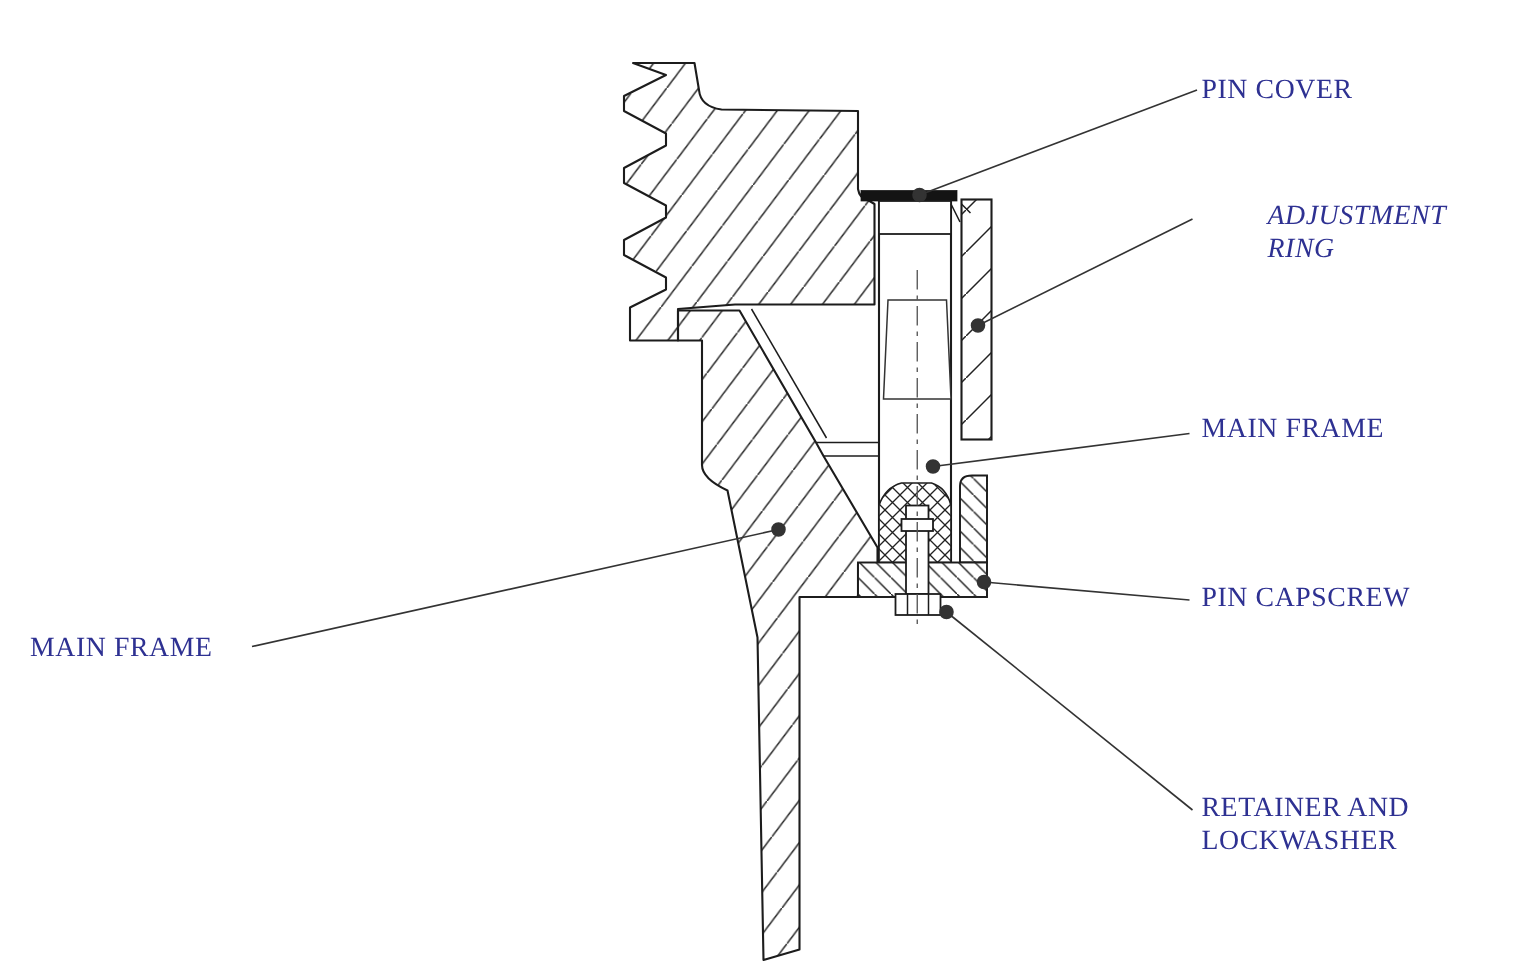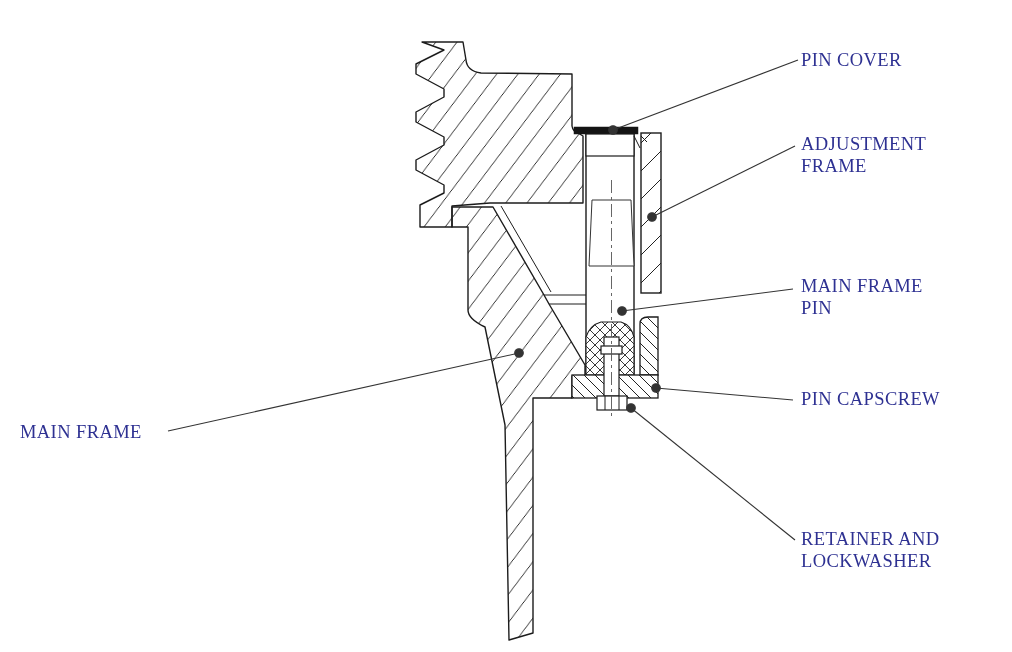--- a/index.html
+++ b/index.html
@@ -138,28 +138,27 @@
       </g>
       <g>
         <line x1="631" y1="408" x2="795" y2="540"></line>
           <circle cx="631" cy="408" r="4.3"></circle>
       </g>
     </g>
   </svg>
 
   <div class="callout" style="left:801px;top:49px;">PIN COVER</div>
 
-  <div class="callout" style="left:801px;top:133px;">
+  <div class="callout" style="left:845px;top:133px;font-style:italic;">
     <div>ADJUSTMENT</div>
-    <div>FRAME</div>
+    <div>RING</div>
   </div>
 
   <div class="callout" style="left:801px;top:275px;">
     <div>MAIN FRAME</div>
-    <div>PIN</div>
   </div>
 
   <div class="callout" style="left:801px;top:388px;">PIN CAPSCREW</div>
 
   <div class="callout" style="left:20px;top:421px;">MAIN FRAME</div>
 
   <div class="callout" style="left:801px;top:528px;">
     <div>RETAINER AND</div>
     <div>LOCKWASHER</div>
   </div>

